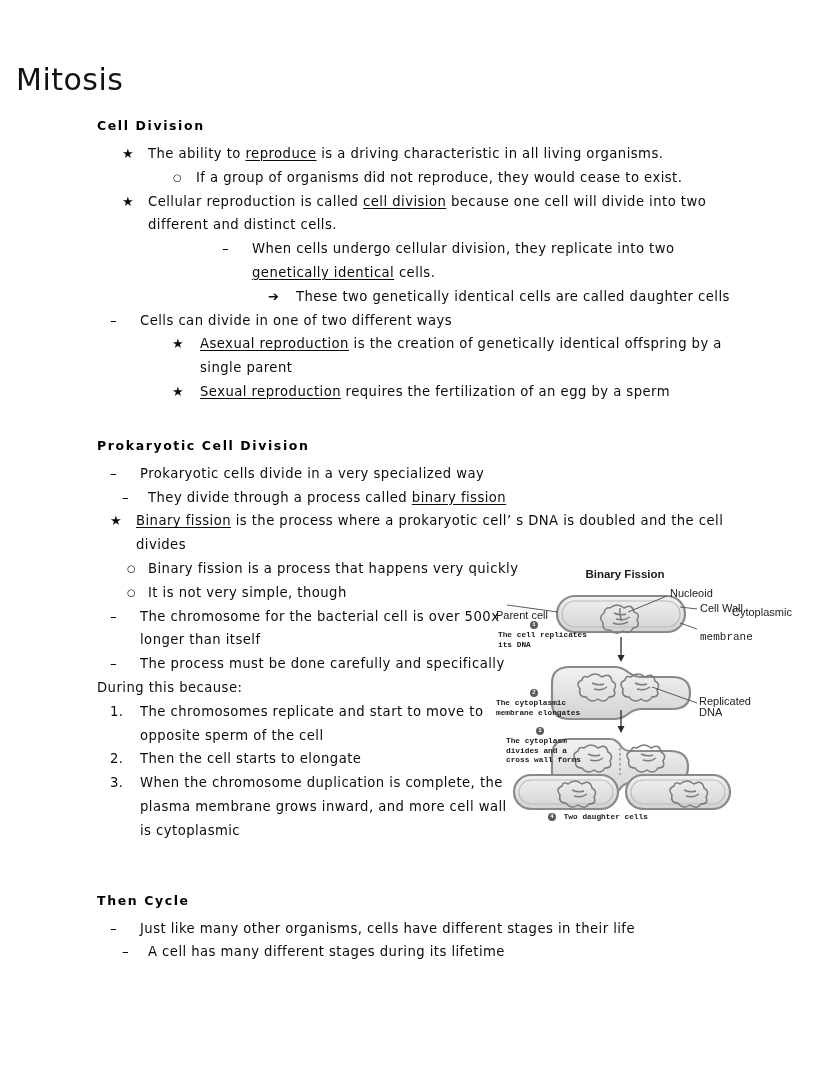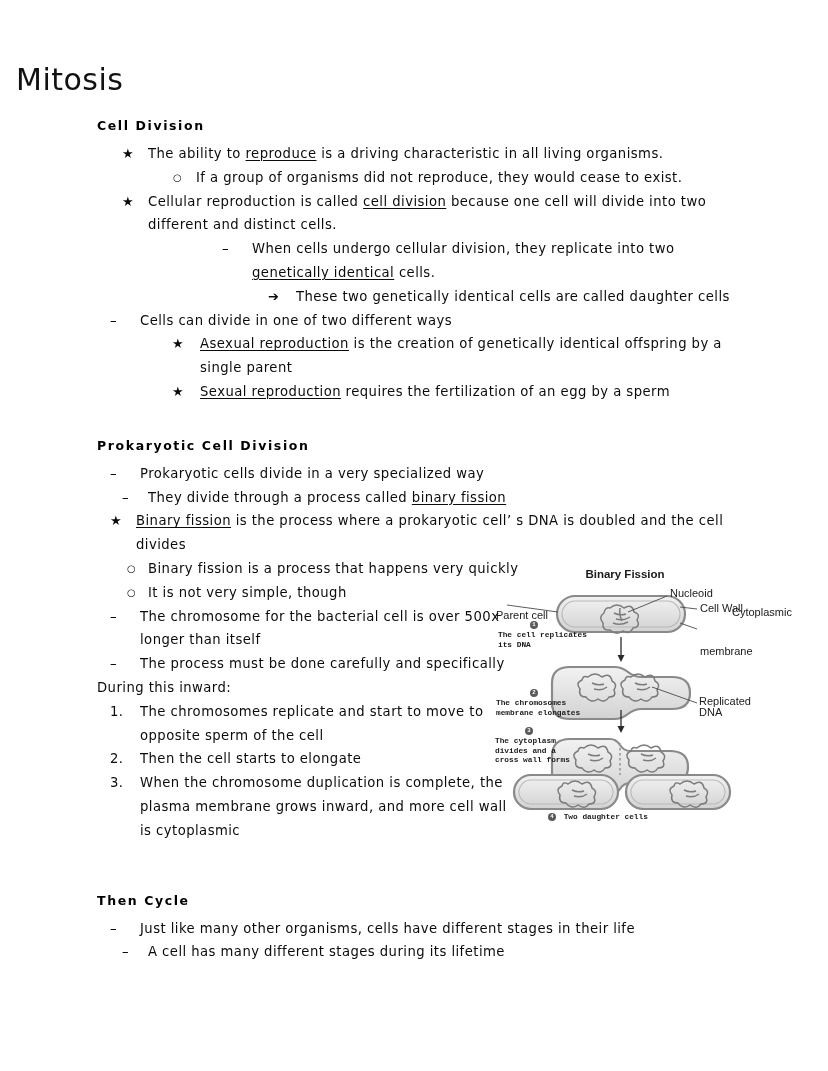--- a/index.html
+++ b/index.html
@@ -211,21 +211,21 @@
       </div>
       <div class="line lvl-dash0 narrow">
         <span class="marker dash">–</span>
         <span class="txt">The chromosome for the bacterial cell is over 500x longer than itself</span>
       </div>
       <div class="line lvl-dash0 narrow">
         <span class="marker dash">–</span>
         <span class="txt">The process must be done carefully and specifically</span>
       </div>
       <div class="line lvl-plain">
-        <span class="txt">During this inward:</span>
+        <span class="txt">During this because:</span>
       </div>
       <div class="line lvl-dash0 narrow-num">
         <span class="marker num">1.</span>
         <span class="txt">The chromosomes replicate and start to move to opposite sperm of the cell</span>
       </div>
       <div class="line lvl-dash0 narrow-num">
         <span class="marker num">2.</span>
         <span class="txt">Then the cell starts to elongate</span>
       </div>
       <div class="line lvl-dash0 narrow-num">
@@ -325,37 +325,37 @@
           <path d="M192 227 q6 3 12 1"></path>
           <path d="M194 233 q8 2 13 -2"></path>
         </g>
       </g>
     </svg>
 
     <div class="fig-label" style="left:4px; top:48px;">Parent cell</div>
     <div class="fig-label" style="left:178px; top:26px;">Nucleoid</div>
     <div class="fig-label" style="left:208px; top:41px;">Cell Wall</div>
     <div class="fig-label" style="left:208px; top:45px;margin-left:32px;">Cytoplasmic</div>
-    <div class="fig-label" style="left:208px; top:84px;">membrane</div>
+    <div class="fig-label" style="left:208px; top:70px;font-family:Liberation Mono, monospace;">membrane</div>
     <div class="fig-label" style="left:207px; top:134px;">Replicated</div>
     <div class="fig-label" style="left:207px; top:145px;">DNA</div>
 
     <div class="fig-step" style="left:6px; top:58px;">
       <div style="padding-left:32px;"><span class="step-dot">1</span></div>
       <div>The cell replicates</div>
       <div>its DNA</div>
     </div>
 
     <div class="fig-step" style="left:4px; top:126px;">
       <div style="padding-left:34px;"><span class="step-dot">2</span></div>
-      <div>The chromosomes</div>
+      <div>The cytoplasmic</div>
       <div>membrane elongates</div>
     </div>
 
-    <div class="fig-step" style="left:3px; top:164px;">
+    <div class="fig-step" style="left:14px; top:164px;">
       <div style="padding-left:30px;"><span class="step-dot">3</span></div>
       <div>The cytoplasm</div>
       <div>divides and a</div>
       <div>cross wall forms</div>
     </div>
 
     <div class="fig-step" style="left:56px; top:250px;">
       <span class="step-dot">4</span>
       <span style="margin-left:3px;">Two daughter cells</span>
     </div>

